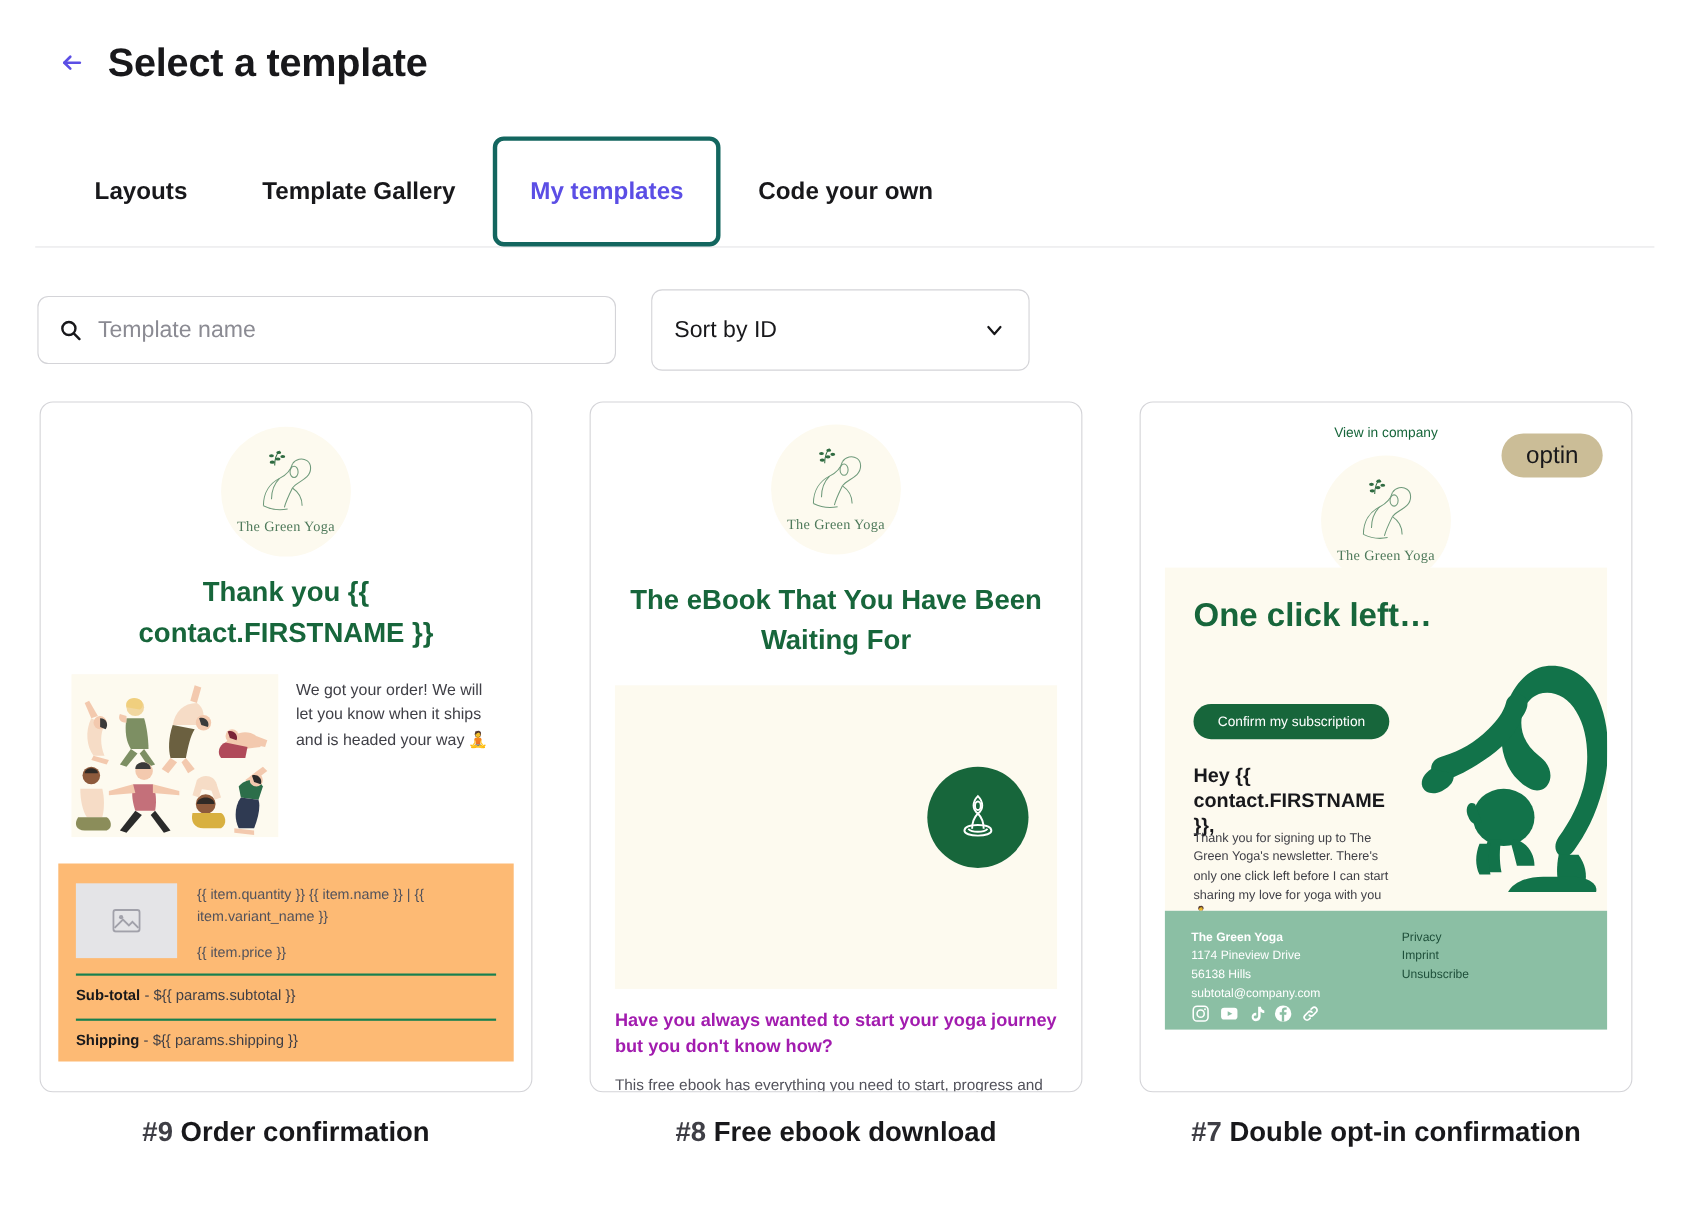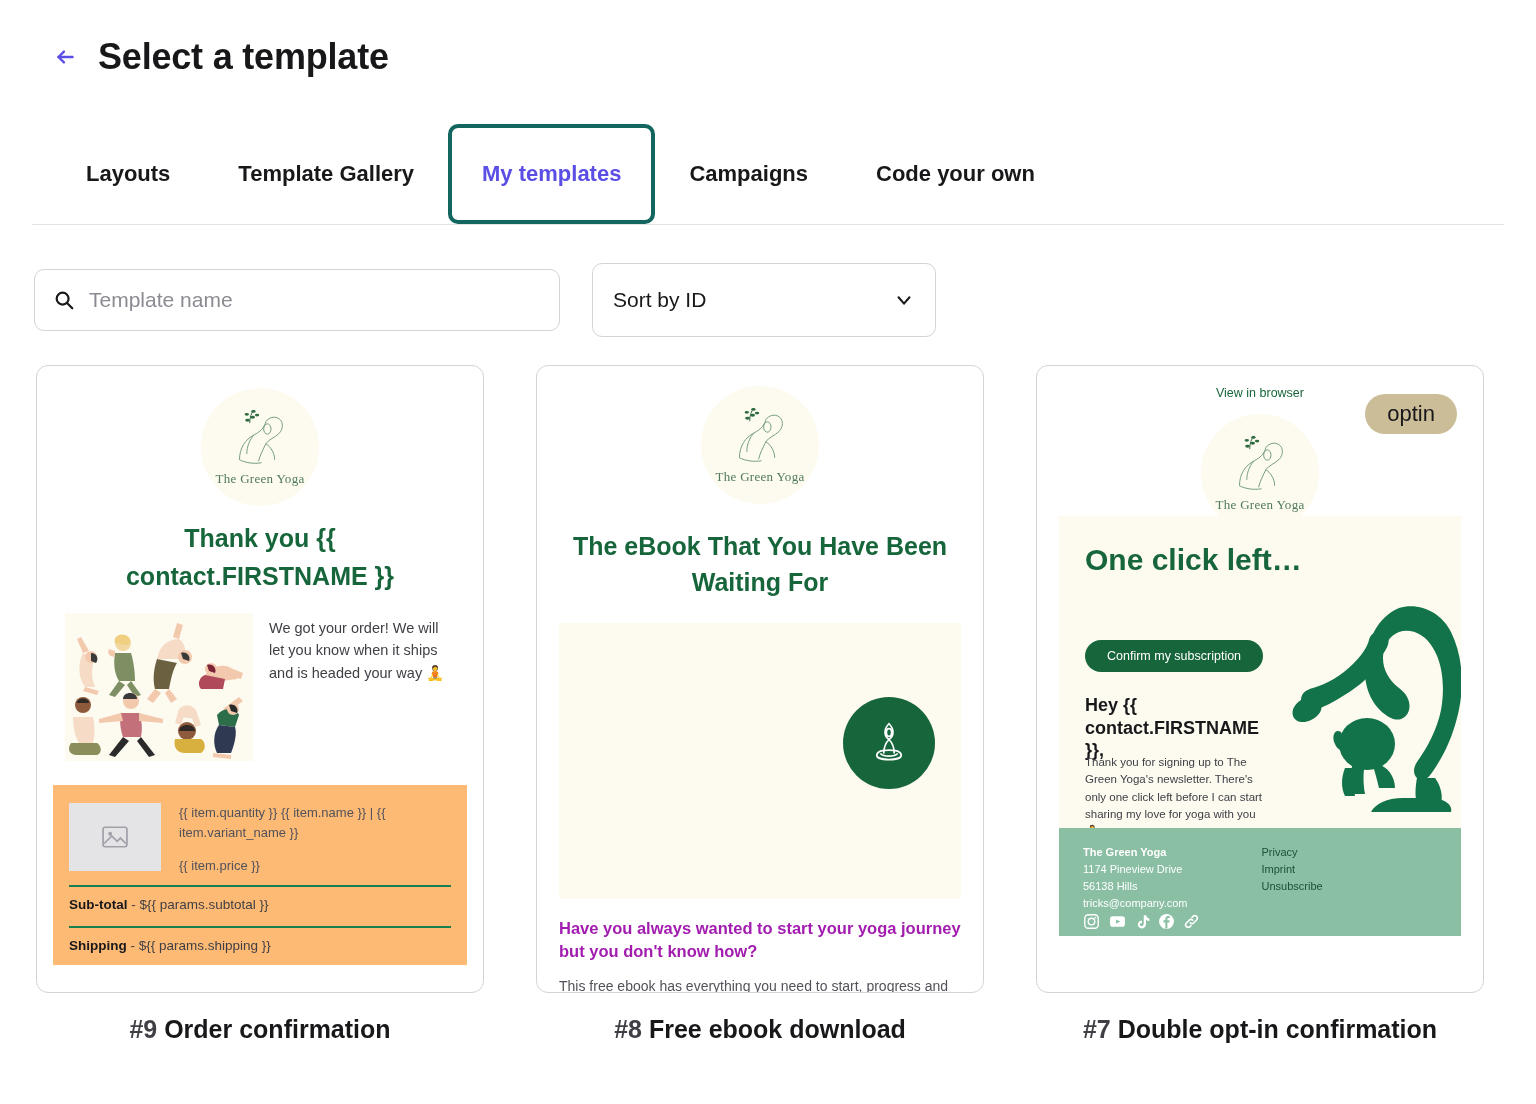--- a/index.html
+++ b/index.html
@@ -302,21 +302,20 @@
     </svg>
   </div>
   <div class="page-title">Select a template</div>
 </div>
 
 <div class="tabs-wrap">
   <div class="tabs-row">
     <div class="tab">Layouts</div>
     <div class="tab">Template Gallery</div>
     <div class="tab active">My templates</div>
-    <div class="tab">Campaigns</div>
     <div class="tab">Code your own</div>
   </div>
   <div class="tabs-divider"></div>
 </div>
 
 <div class="filters">
   <div class="search-box">
     <span class="search-icon">
       <svg width="22" height="22" viewBox="0 0 24 24" fill="none" stroke="currentColor" stroke-width="2.4" stroke-linecap="round">
         <circle cx="10.5" cy="10.5" r="6.5"></circle>
@@ -521,21 +520,21 @@
       <span class="num">#8</span>
       <span>Free ebook download</span>
     </div>
   </div>
 
   <div class="card-col">
     <div class="card">
       <div class="card-inner">
 
         <div class="c3-top">
-          <div class="c3-view">View in browser</div>
+          <div class="c3-view">View in company</div>
           <div class="c3-optin">optin</div>
           <div class="c3-logo-wrap">
             <div class="logo-circle">
               <svg width="74" height="66" viewBox="0 0 100 90" fill="none" stroke="#6f9a7b" stroke-width="1.3">
                 <path d="M22 72 C22 56 30 44 42 38 C50 34 56 28 58 20"></path>
                 <path d="M58 20 C62 14 70 12 76 16 C82 20 82 30 76 36 C70 42 62 44 58 50"></path>
                 <path d="M58 50 C54 58 50 66 48 74"></path>
                 <path d="M42 38 C36 44 32 54 32 64"></path>
                 <path d="M22 72 C30 76 42 78 52 76"></path>
                 <path d="M58 50 C64 54 70 62 70 72"></path>
@@ -577,21 +576,21 @@
               <path d="M86 172 C96 174 104 184 104 196 L88 196 C86 188 84 180 82 174 Z"></path>
             </svg>
           </div>
         </div>
 
         <div class="c3-footer">
           <div class="c3-f-col1">
             <div><b>The Green Yoga</b></div>
             <div>1174 Pineview Drive</div>
             <div>56138 Hills</div>
-            <div>tricks@company.com</div>
+            <div>subtotal@company.com</div>
           </div>
           <div class="c3-f-col2">
             <div>Privacy</div>
             <div>Imprint</div>
             <div>Unsubscribe</div>
           </div>
           <div class="c3-social">
             <span>
               <svg width="17" height="17" viewBox="0 0 24 24" fill="none" stroke="#ffffff" stroke-width="2">
                 <rect x="2.5" y="2.5" width="19" height="19" rx="5"></rect>

